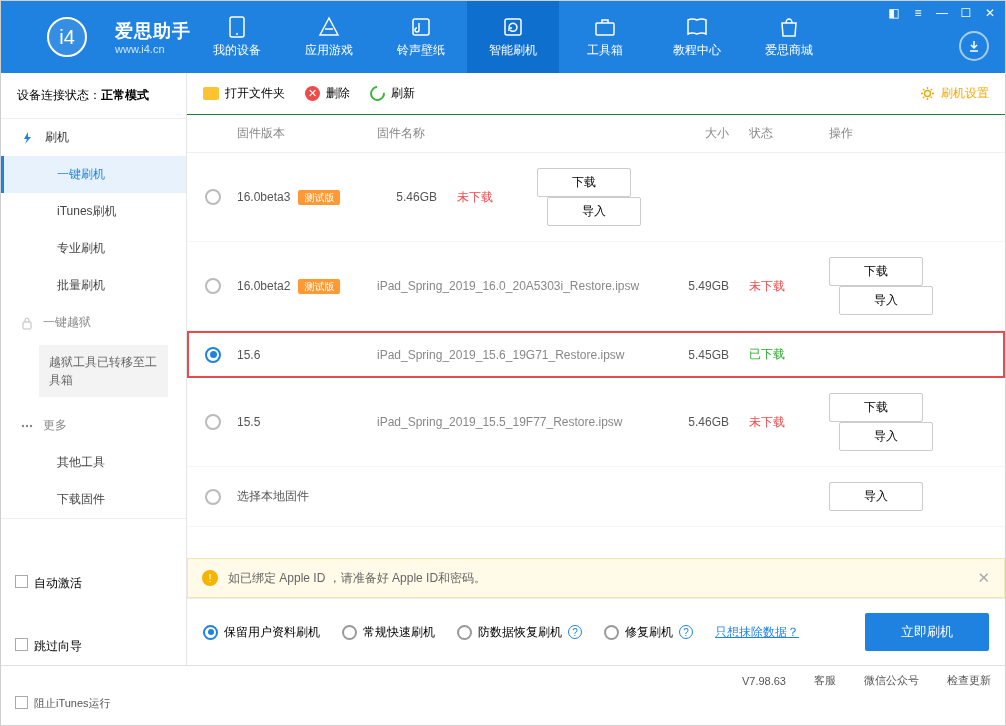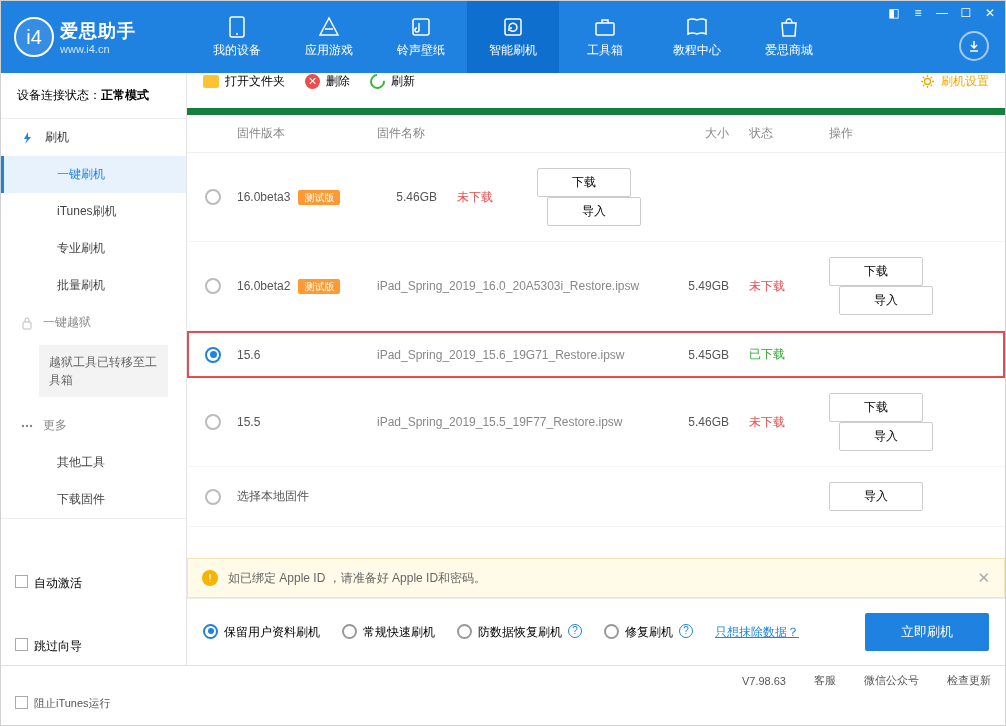--- a/index.html
+++ b/index.html
@@ -1,19 +1,19 @@
 <!DOCTYPE html>
 <html><head>
 <meta charset="utf-8">
 <style>
 * { margin:0; padding:0; box-sizing:border-box; font-family:"Microsoft YaHei",Arial,sans-serif; }
 body { background:#fff; width:1006px; height:726px; overflow:hidden; border:1px solid #d0d0d0; }
 
 .header { background:#1f82e1; height:72px; display:flex; align-items:center; position:relative; }
-.logo { width:190px; display:flex; align-items:center; padding-left:13px; color:#fff; gap:6px; }
+.logo { width:190px; display:flex; align-items:center; padding-left:13px; color:#fff; gap:28px;justify-content:flex-end; }
 .logo-icon { width:40px; height:40px; border:2px solid #fff; border-radius:50%; display:flex; align-items:center; justify-content:center; font-size:20px; background:rgba(255,255,255,0.1);}
 .logo-txt .t1 { font-size:18px; font-weight:bold; letter-spacing:1px;}
 .logo-txt .t2 { font-size:11px; color:#cfe6fa; }
 .nav { display:flex; height:72px; }
 .nav-item { width:92px; display:flex; flex-direction:column; align-items:center; justify-content:center; color:#fff; font-size:12px; cursor:pointer; gap:4px; }
 .nav-item.active { background:#0f6fcf; }
 .nav-icon { width:22px; height:22px; display:flex; align-items:center; justify-content:center; }
 .win-controls { position:absolute; right:4px; top:2px; display:flex; gap:2px; }
 .win-btn { width:22px; height:20px; display:flex; align-items:center; justify-content:center; color:#fff; font-size:12px; cursor:pointer; }
 .dl-circle { position:absolute; right:16px; top:30px; width:30px; height:30px; border:2px solid rgba(255,255,255,0.6); border-radius:50%; display:flex; align-items:center; justify-content:center; color:#fff; cursor:pointer;}
@@ -30,21 +30,21 @@
 .side-note { margin:4px 18px 10px 38px; background:#f3f3f3; padding:8px 10px; font-size:12px; color:#666; line-height:1.5;}
 .side-bottom { border-top:1px solid #eee; padding:10px 14px; font-size:12px;}
 .chk { display:inline-flex; align-items:flex-start; gap:6px; margin-right:14px; cursor:pointer;margin-top:46px;}
 .chk .box { width:13px; height:13px; border:1px solid #aaa; }
 .dev-info { border-top:1px solid #eee; padding:10px 14px; }
 .dev-name { color:#1f82e1; font-size:14px; display:flex; align-items:center; gap:8px;}
 .dev-cap { display:inline-block; border:1px solid #ccc; border-radius:3px; font-size:10px; padding:1px 6px; margin-top:4px; color:#666;}
 .dev-type { font-size:11px; color:#888; margin-top:4px;}
 
 .main { flex:1; display:flex; flex-direction:column; position:relative; }
-.toolbar { height:42px; border-bottom:7px solid #15803d; display:flex; align-items:flex-start; padding:0 16px; font-size:12px; gap:20px;}
+.toolbar { height:42px; border-bottom:1px solid #15803d; display:flex; align-items:center; padding:0 16px; font-size:12px; gap:20px;}
 .tb-item { display:flex; align-items:center; gap:6px; cursor:pointer;}
 .tb-right { margin-left:auto; color:#f0a800; display:flex; align-items:center; gap:6px; cursor:pointer;}
 .folder-i { width:16px; height:13px; background:#ffc233; border-radius:2px;}
 .del-i { width:15px; height:15px; background:#ef4b4b; border-radius:50%; color:#fff; display:flex; align-items:center; justify-content:center; font-size:11px;}
 .ref-i { width:15px; height:15px; border:2px solid #3cb43c; border-radius:50%; border-top-color:transparent; transform:rotate(40deg);}
 .gear-i { width:15px; height:15px; color:#f0a800; }
 
 .thead { display:flex; padding:10px 16px 10px 50px; font-size:12px; color:#888; border-bottom:1px solid #f0f0f0;}
 .col-v { width:140px;}
 .col-n { flex:1;}
@@ -62,21 +62,21 @@
 .dlst { color:#ef4b4b;}
 .dlst.ok { color:#2aa82a;}
 .btn { border:1px solid #ccc; background:#fff; padding:5px 34px; font-size:12px; cursor:pointer; border-radius:2px;}
 .btn + .btn { margin-left:10px;}
 
 .notice { background:#fffbe8; border:1px solid #f5e5b0; display:flex; align-items:center; padding:10px 14px; font-size:12px; color:#666; margin:0;}
 .notice .warn-i { width:16px; height:16px; background:#f5b400; border-radius:50%; color:#fff; display:flex; align-items:center; justify-content:center; font-size:11px; margin-right:10px;}
 .notice .close { margin-left:auto; color:#aaa; cursor:pointer; font-size:15px;}
 
 .bottom-panel { border-top:1px solid #eee; padding:14px 16px; display:flex; align-items:center; font-size:12px; gap:22px;}
-.opt { display:flex; align-items:flex-start; gap:6px; cursor:pointer;}
+.opt { display:flex; align-items:center; gap:6px; cursor:pointer;}
 .radio2 { width:15px; height:15px; border:2px solid #999; border-radius:50%; display:flex; align-items:center; justify-content:center;}
 .radio2.on { border-color:#1f82e1;}
 .radio2.on::after { content:""; width:6px; height:6px; background:#1f82e1; border-radius:50%;}
 .q-i { width:14px; height:14px; border:1px solid #1f82e1; color:#1f82e1; border-radius:50%; display:flex; align-items:center; justify-content:center; font-size:10px; cursor:pointer;}
 .link { color:#1f82e1; text-decoration:underline; cursor:pointer;}
 .primary-btn { background:#1f82e1; color:#fff; border:none; padding:10px 36px; font-size:13px; cursor:pointer; border-radius:2px; margin-left:auto;}
 
 .footer { height:30px; border-top:1px solid #e0e0e0; display:flex; align-items:center; font-size:11px; color:#555; padding:0 14px; gap:28px;}
 .footer .chk { font-size:11px;}
 .footer .spacer { flex:1;}

